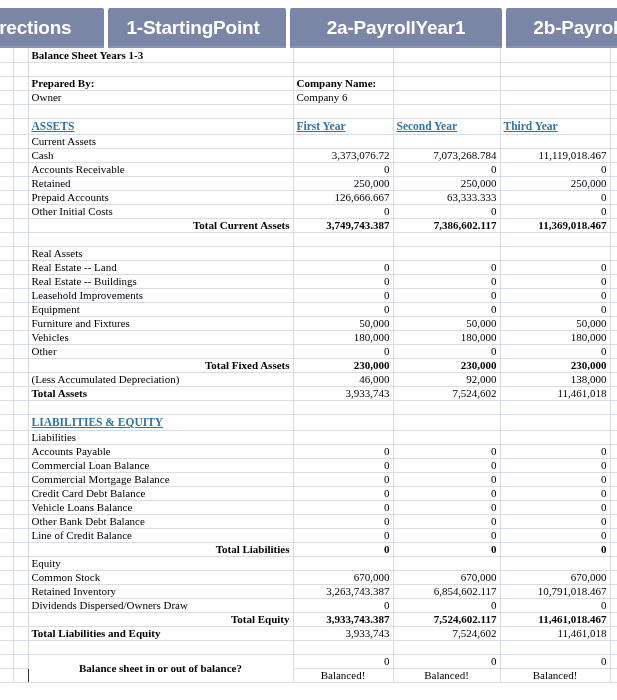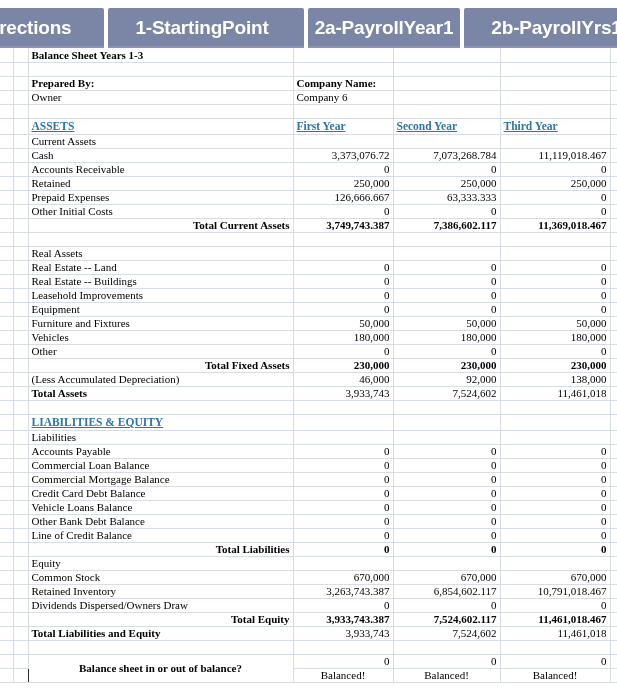--- a/index.html
+++ b/index.html
@@ -41,22 +41,22 @@
     display: flex;
     align-items: center;
     justify-content: center;
     padding: 0 16px;
     border-radius: 2px 2px 0 0;
     box-shadow: inset 0 -2px 0 rgba(255,255,255,0.12);
     white-space: nowrap;
     box-sizing: border-box;
   }
   .tab.w1 { width: 156px; }
-  .tab.w2 { width: 196px; padding-left: 8px; }
-  .tab.w3 { width: 152px; }
+  .tab.w2 { width: 178px; padding-left: 8px; }
+  .tab.w3 { width: 212px; }
   .tab.w4 { width: 185px; }
 
   
   #sheet {
     position: relative;
     width: 617px;
     height: 652px;
     background: #ffffff;
     overflow: hidden;
   }
@@ -242,21 +242,21 @@
     <td class="lbl bx">Retained</td>
     <td class="num bx">250,000</td>
     <td class="num bx">250,000</td>
     <td class="num bx">250,000</td>
     <td class="gutter"></td>
   </tr>
 
   <tr>
     <td class="gutter"></td>
     <td class="gutter"></td>
-    <td class="lbl bx">Prepaid Expenses</td>
+    <td class="lbl bx">Prepaid Accounts</td>
     <td class="num bx">126,666.667</td>
     <td class="num bx">63,333.333</td>
     <td class="num bx">0</td>
     <td class="gutter"></td>
   </tr>
 
   <tr>
     <td class="gutter"></td>
     <td class="gutter"></td>
     <td class="lbl bx">Other Initial Costs</td>

